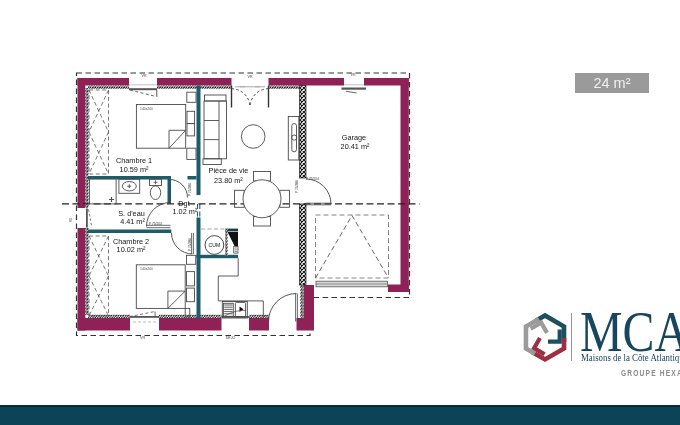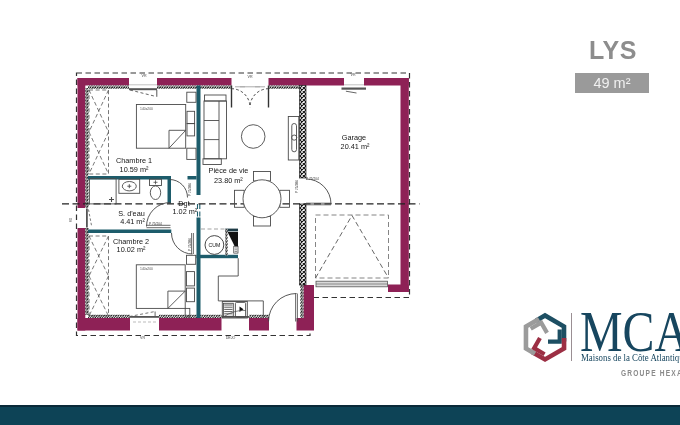--- a/index.html
+++ b/index.html
@@ -298,23 +298,22 @@
   <g font-size="3.6" fill="#444" text-anchor="middle">
     <text x="144" y="76.5">VR</text>
     <text x="250" y="77.5">VR</text>
     <text x="353" y="76">VR</text>
     <text x="142.5" y="338.8">VR</text>
     <text x="230.5" y="338.8">DEJO</text>
     <text x="72" y="220" transform="rotate(-90 72 220)">60</text>
   </g>
 </svg>
 
-<div class="lys">LYS</div>
-
-<div class="m2box">49 m²</div>
+
+<div class="m2box">24 m²</div>
 
 <svg style="position:absolute;left:510px;top:300px;" width="80" height="80" viewBox="510 300 80 80">
   <g fill="none">
     <g stroke="#1d4f63" stroke-width="4.6">
       <path d="M536,320.7 L545,315.5 L564,326.5 L564,341.5"></path>
       <path d="M559.7,329.5 L559.7,341.6 L548,341.6" stroke-width="4.2"></path>
     </g>
     <g stroke="#9c2f44" stroke-width="4.6" transform="rotate(120 545 337.5)">
       <path d="M536,320.7 L545,315.5 L564,326.5 L564,341.5"></path>
       <path d="M559.7,329.5 L559.7,341.6 L548,341.6" stroke-width="4.2"></path>

